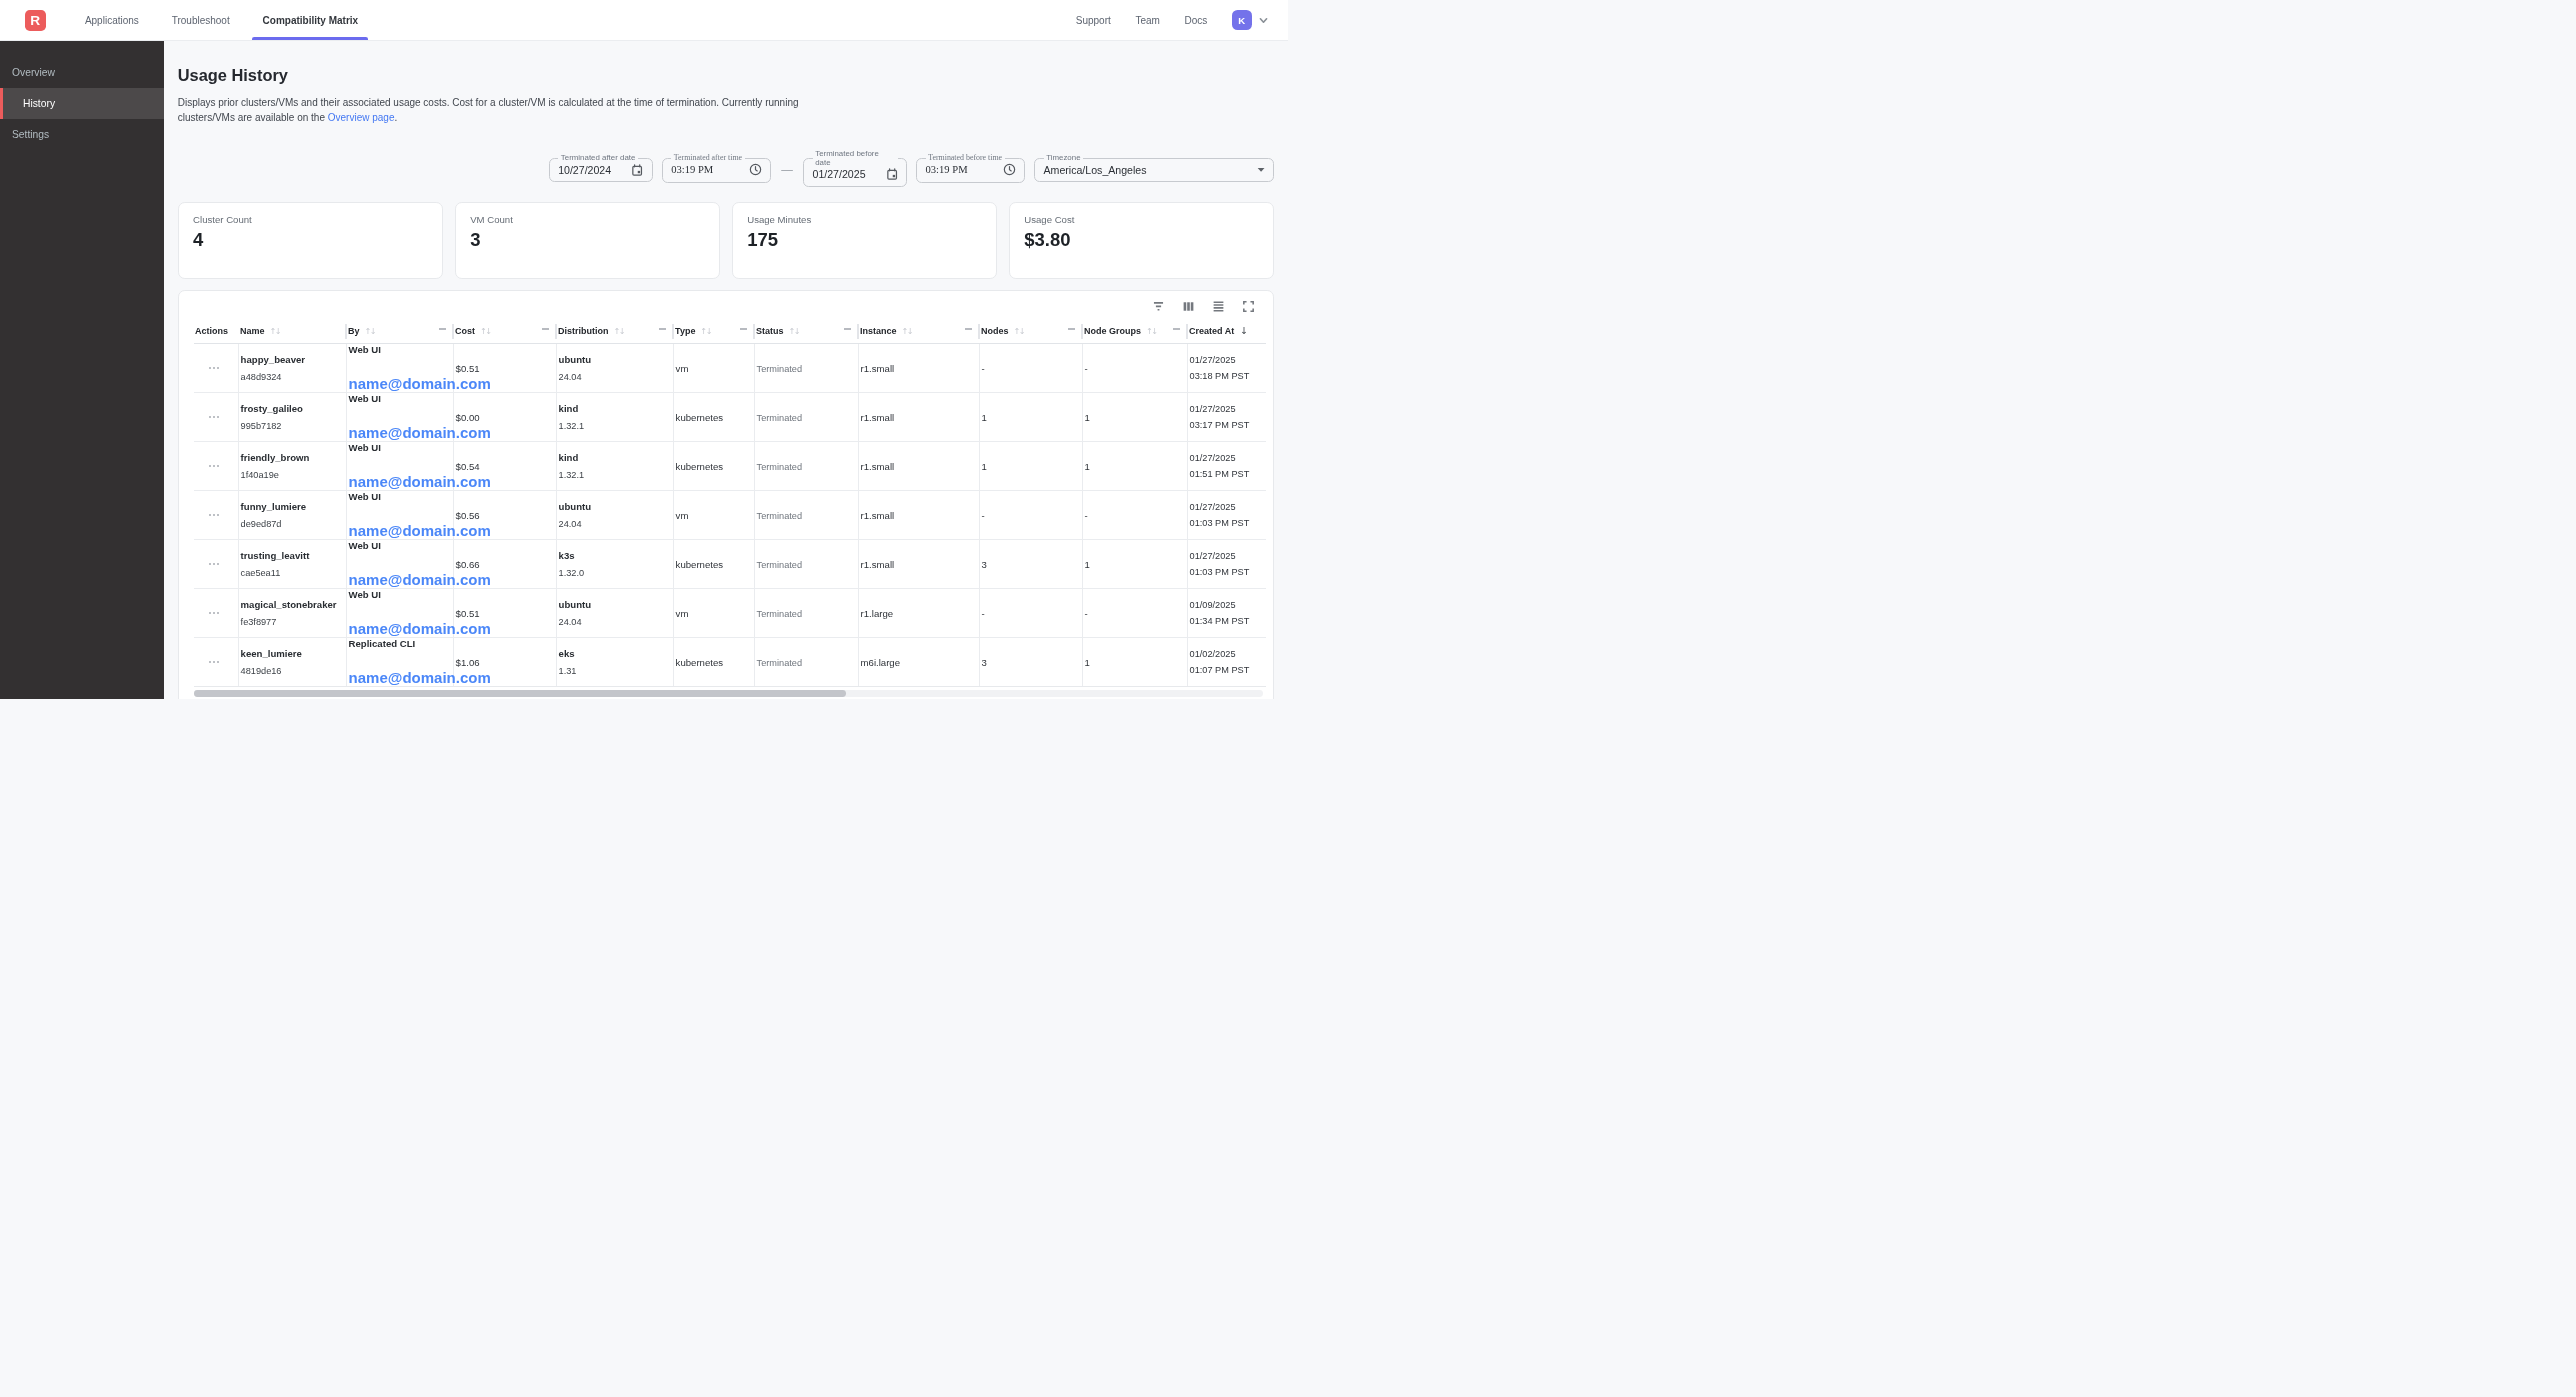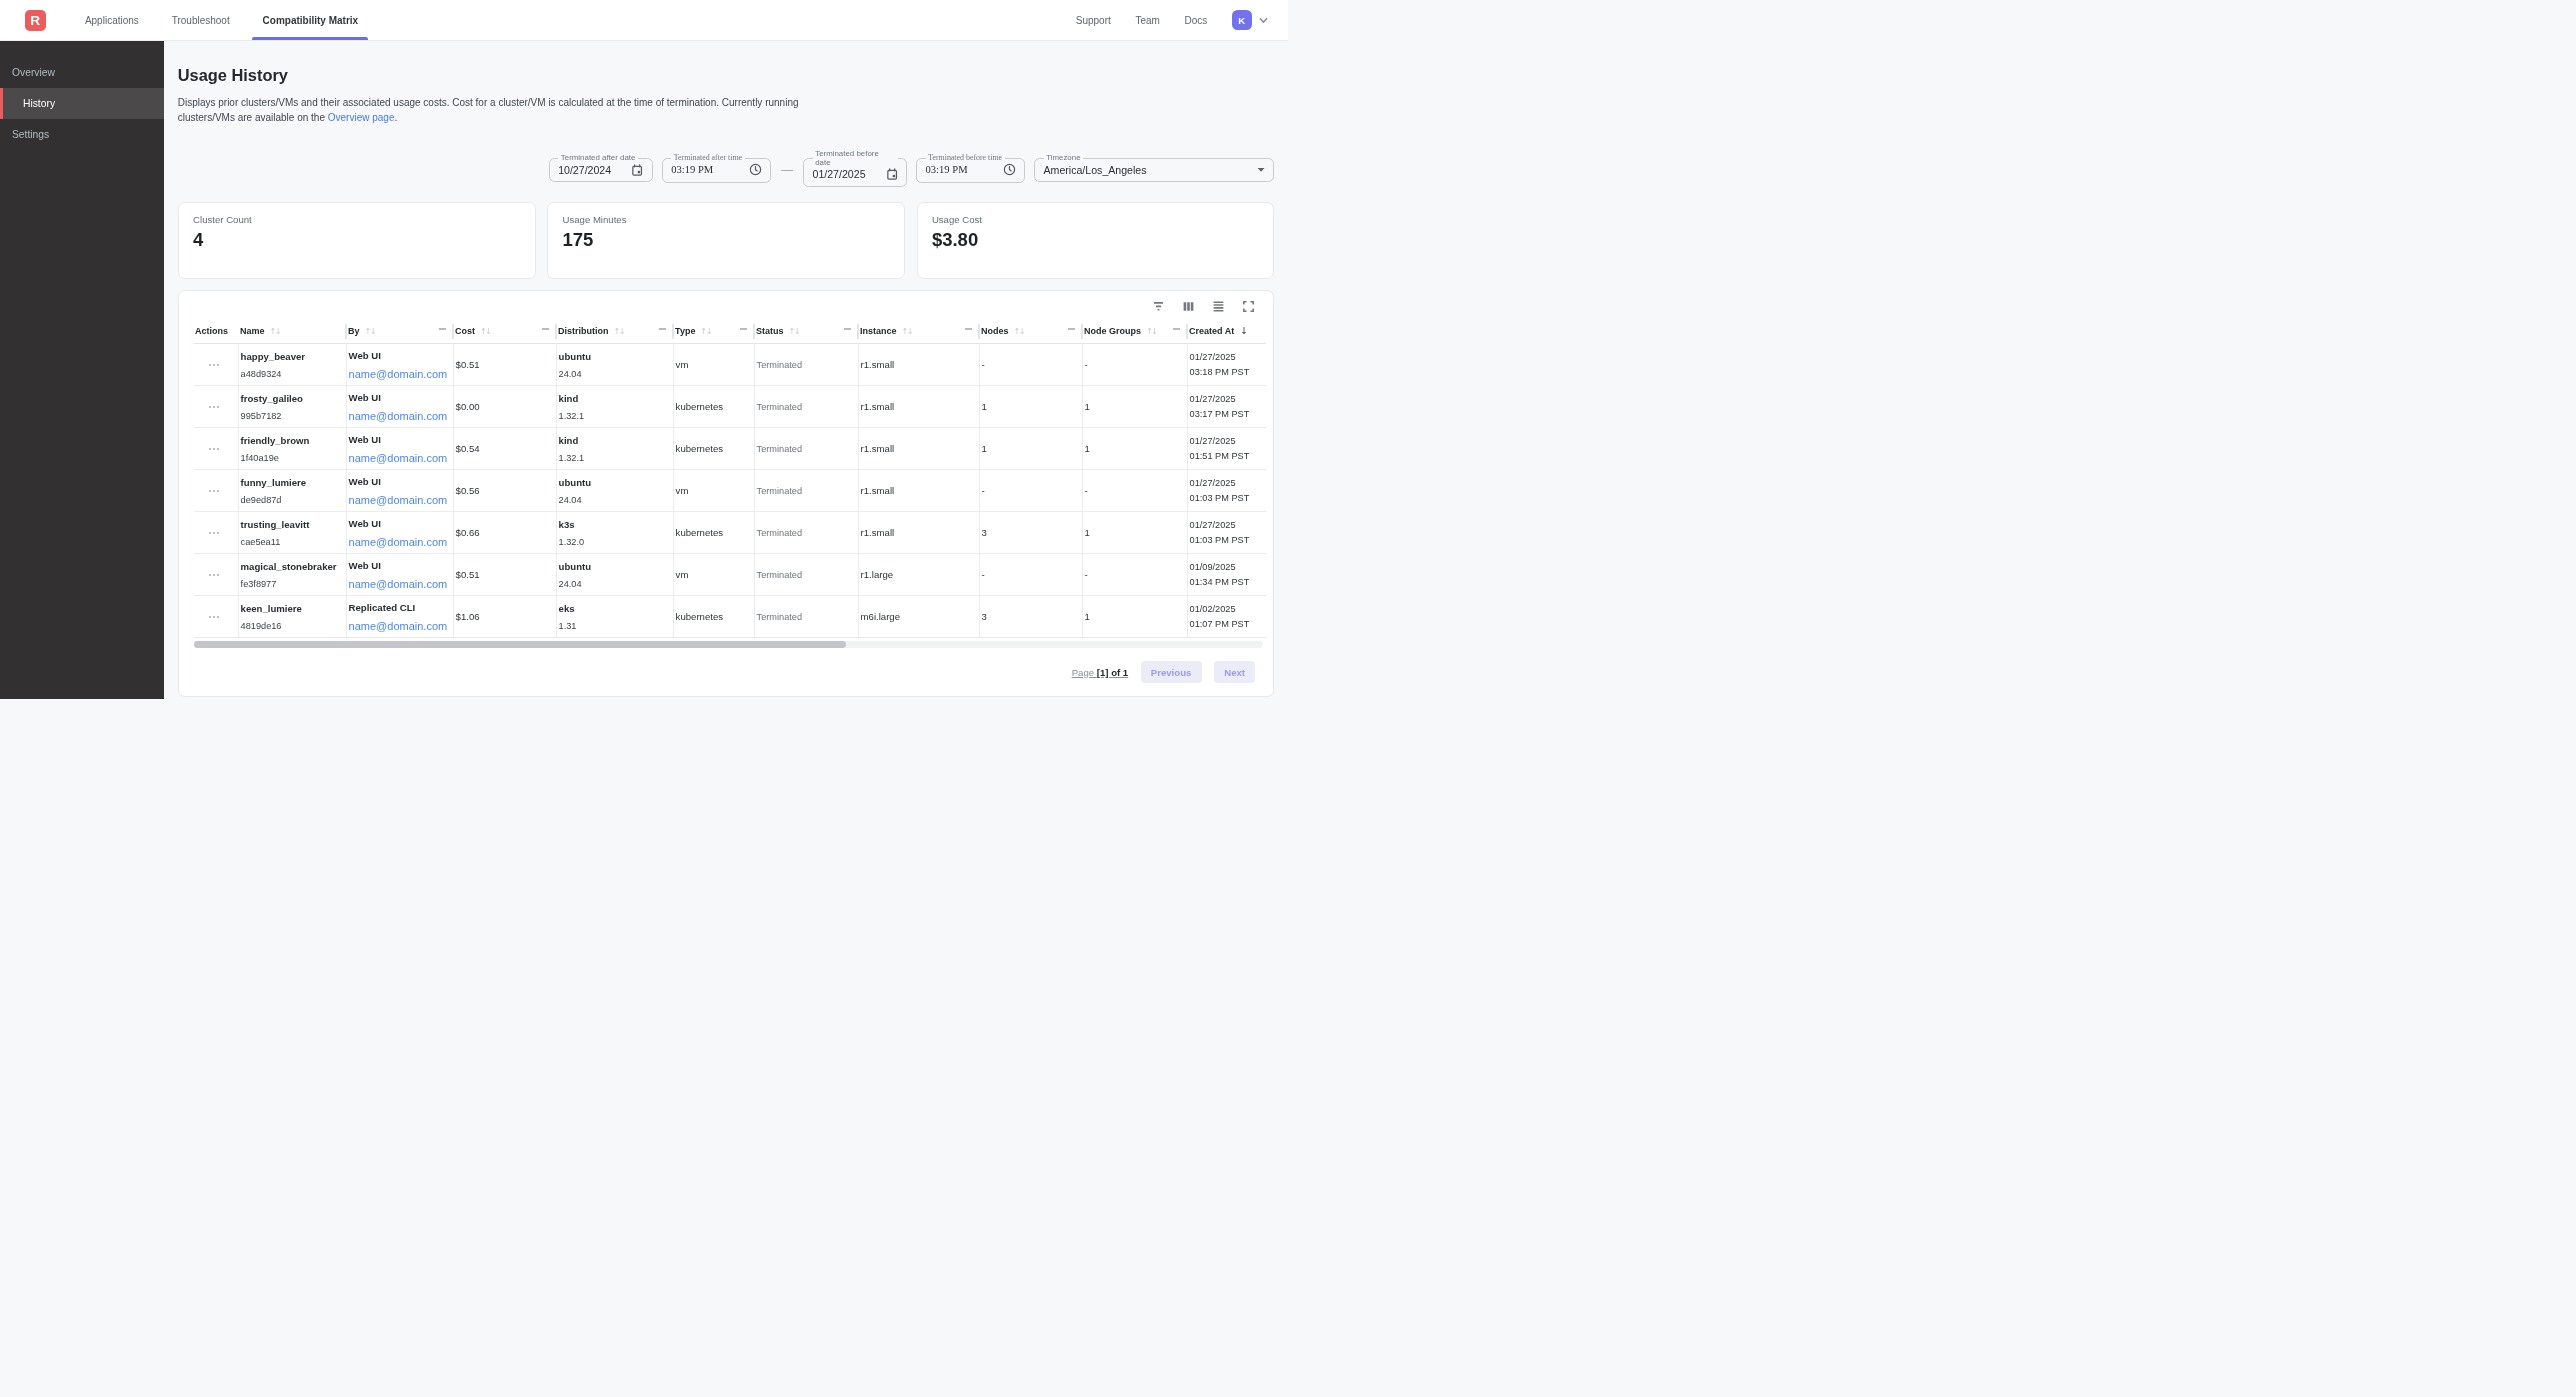--- a/index.html
+++ b/index.html
@@ -64,21 +64,21 @@
   .sort-active { font-family:"DejaVu Sans", sans-serif; color:#42474d; font-size:9.6px; margin-left:5.5px; font-weight:normal; }
   .colmenu { position:absolute; right:7.5px; top:50%; margin-top:-3.4px; width:7.5px; height:2.7px;
     border-top:1.7px solid #b7bac0; border-bottom:1.7px solid #b7bac0; cursor:pointer; }
   tbody td { border-top:0.7px solid #eaecef; border-right:0.7px solid #eaecef; height:42px;
     padding:0 6.8px 0 1.4px; vertical-align:middle; font-size:9.6px; color:#2f3339; }
   tbody tr:first-child td { border-top:none; }
   tbody tr:last-child td { border-bottom:0.7px solid #e7e9ec; }
   tbody td:last-child { border-right:none; }
   .cell-title { font-weight:bold; color:#292d32; font-size:9.6px; }
   .cell-sub { margin-top:6.8px; font-size:9.2px; color:#3a3f45; }
-  .cell-link { margin-top:7px; font-size:11px; color:#4b87f8; cursor:pointer; }
+  .cell-link { margin-top:20px; font-size:15px; color:#4b87f8; cursor:pointer;font-weight:bold; }
   .muted { color:#6e747c; font-size:9.2px; }
   .dots { display:flex; gap:1.7px; padding-left:13.7px; cursor:pointer; }
   .dot { width:2.3px; height:2.3px; border-radius:50%; background:#a9adb3; }
   .created-line { font-size:9.2px; color:#31353b; }
   .created-line + .created-line { margin-top:5.5px; }
   
   .hscroll { margin:2.7px 10.3px 6.8px 15px; height:6.8px; background:#f1f2f4; border-radius:3.4px; position:relative; cursor:pointer; }
   .hscroll .thumb { position:absolute; left:0; top:0; height:6.8px; width:61%; background:#c3c5ca; border-radius:3.4px; }
   
   .pager { display:flex; justify-content:flex-end; align-items:center; gap:12.3px; padding:6.8px 18px 12.3px; }
@@ -184,20 +184,24 @@
         </div>
     </fieldset>
   </div>
 
   <div class="stats">
     <div class="stat-card">
       <div class="stat-label">Cluster Count</div>
       <div class="stat-value">4</div>
     </div>
     <div class="stat-card">
+      <div class="stat-label">VM Count</div>
+      <div class="stat-value">3</div>
+    </div>
+    <div class="stat-card">
       <div class="stat-label">Usage Minutes</div>
       <div class="stat-value">175</div>
     </div>
     <div class="stat-card">
       <div class="stat-label">Usage Cost</div>
       <div class="stat-value">$3.80</div>
     </div>
   </div>
 
   <div class="table-card">

